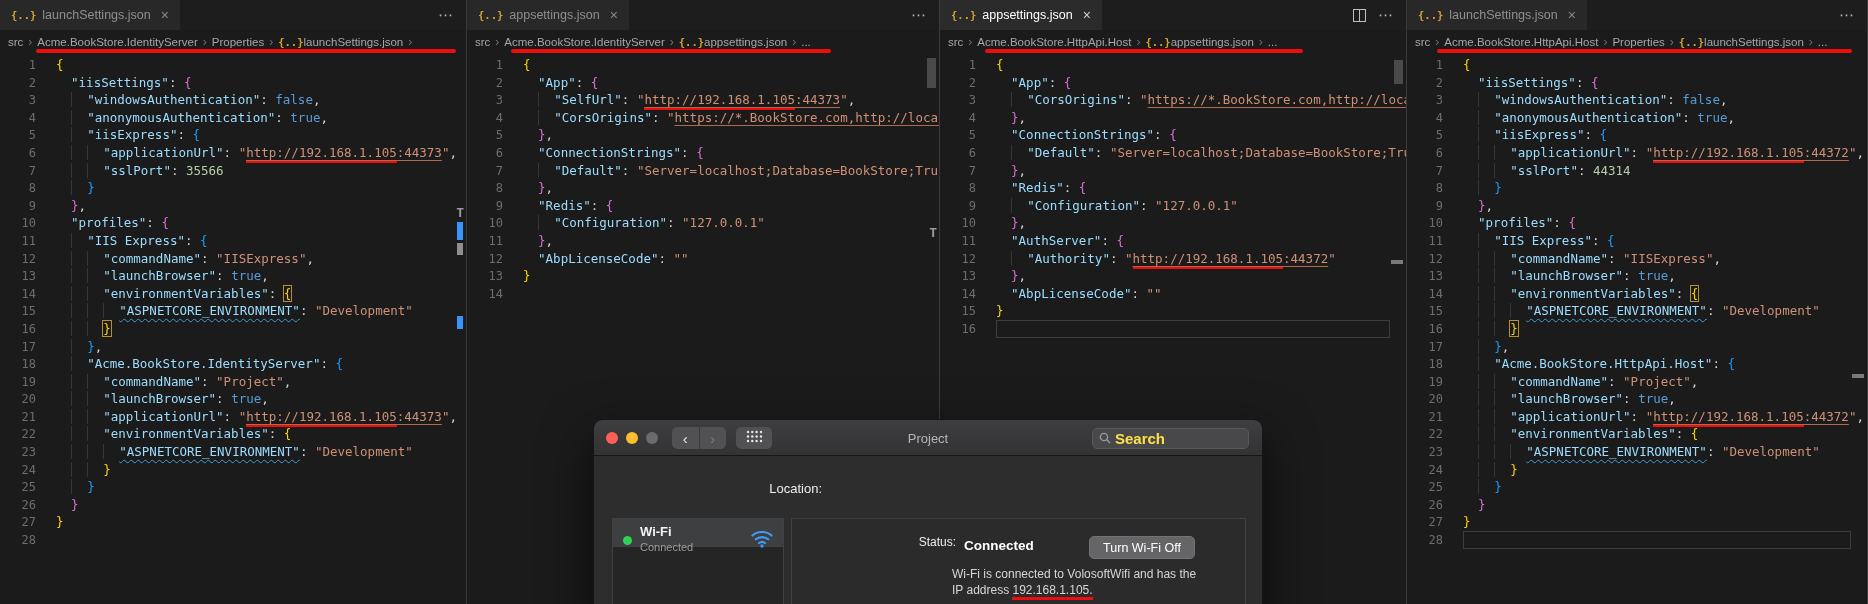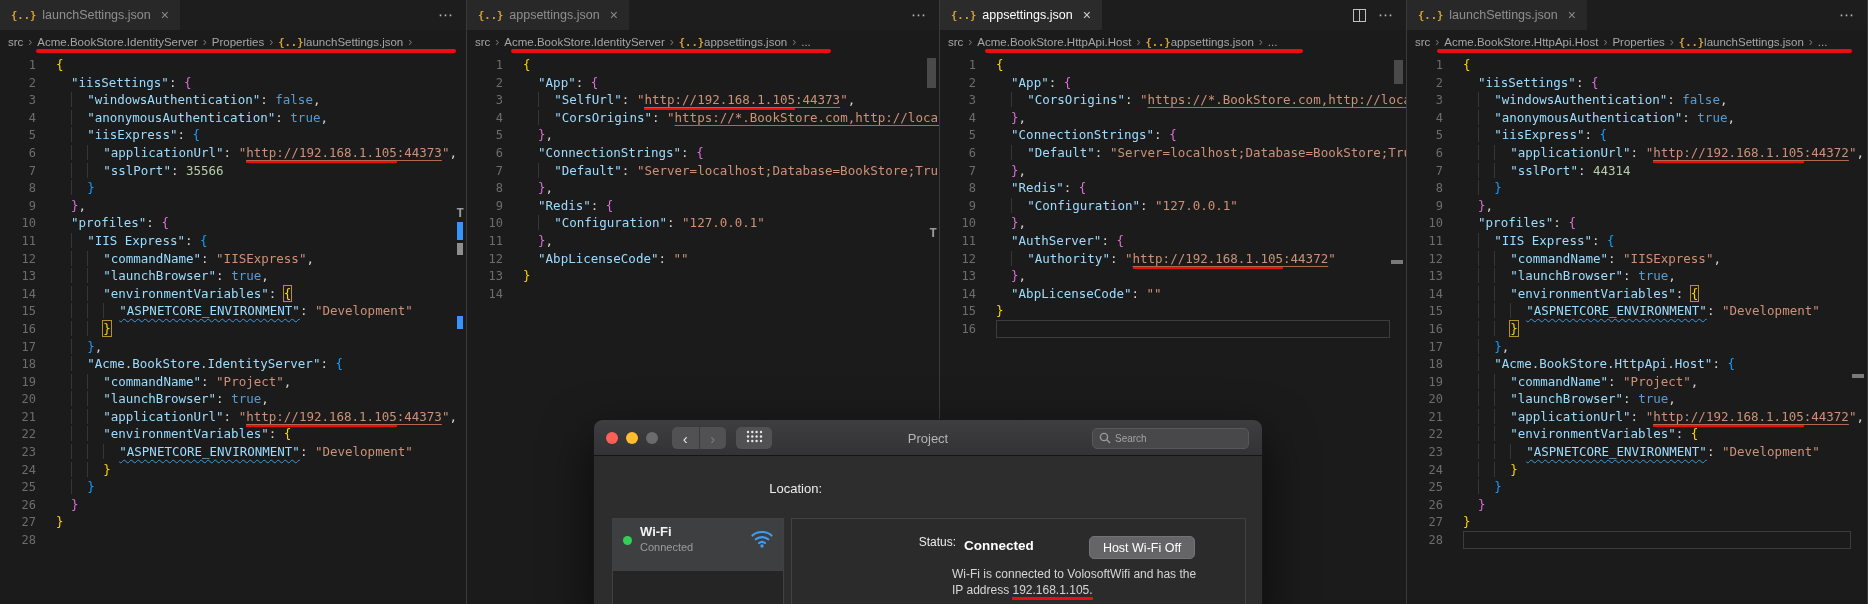--- a/index.html
+++ b/index.html
@@ -74,34 +74,34 @@
   .nav-btn { flex:1; display:flex; align-items:center; justify-content:center; font-size:15px; }
   .nav-back { color:#e8e8e8; border-right:1px solid #3b3b3d; }
   .nav-fwd  { color:#7e7e80; }
   .grid-btn { position:absolute; left:142px; top:7px; width:36px; height:22px; background:#515153;
               border-radius:5px; display:flex; align-items:center; justify-content:center; }
   .mac-title { position:absolute; left:0; right:0; top:0; height:36px; display:flex; align-items:center;
                justify-content:center; color:#b5b5b7; font-size:13px; pointer-events:none; }
   .search-field { position:absolute; right:13px; top:8px; width:157px; height:21px; background:#48484a;
                   border:1px solid #58585a; border-radius:5px; display:flex; align-items:center;
                   padding:0 6px; gap:4px; }
-  .search-text { color:#a3a3a3; font-size:10px; }
+  .search-text { color:#fde047; font-size:15px;font-weight:bold; }
 
   .loc-row { position:absolute; top:57px; left:0; right:0; height:26px; }
   .loc-label { position:absolute; left:0; width:228px; text-align:right; color:#ececec; font-size:13px; top:4px; }
   .loc-select { position:absolute; left:234px; top:0; width:253px; height:24px; background:#646466;
                 border-radius:5px; display:flex; align-items:center; overflow:hidden;
                 border:1px solid #535355; }
   .loc-value { color:#ffffff; font-size:13px; padding-left:9px; flex:1; }
   .loc-stepper { width:19px; height:24px; background:#d4383e; display:flex; align-items:center;
                  justify-content:center; }
 
   .svc-panel { position:absolute; left:18px; top:98px; width:172px; bottom:-2px; background:#252526;
                border:1px solid #414143; }
-  .svc-row { position:relative; height:52px; }
+  .svc-row { position:relative; height:28px; }
   .svc-row.sel { background:#3e3f41; }
   .svc-dot { position:absolute; left:10px; top:17px; width:9px; height:9px; border-radius:50%; }
   .svc-name { position:absolute; left:27px; top:5px; color:#f2f2f2; font-size:13px; font-weight:bold; }
   .svc-status { position:absolute; left:27px; top:22px; color:#9c9c9e; font-size:11px; }
   .svc-icon { position:absolute; right:9px; top:9px; }
   .bt-badge { width:23px; height:23px; border-radius:50%; background:#1f72f5; display:flex;
               align-items:center; justify-content:center; }
 
   .detail-panel { position:absolute; left:197px; right:16px; top:98px; bottom:-2px; background:#2b2b2c;
                   border:1px solid #414143; }
@@ -386,20 +386,20 @@
               <path d="M5.8 11.3 C9 8.3, 15 8.3, 18.2 11.3" fill="none" stroke="#3f9bf4" stroke-width="2.2" stroke-linecap="round"></path>
               <path d="M9 15 C10.7 13.6, 13.3 13.6, 15 15" fill="none" stroke="#3f9bf4" stroke-width="2.2" stroke-linecap="round"></path>
               <circle cx="12" cy="18" r="1.7" fill="#3f9bf4"></circle>
             </svg></span>
         </div>
       </div>
 
     <div class="detail-panel">
       <div class="status-label">Status:</div>
       <div class="status-value">Connected</div>
-      <div class="wifi-off-btn">Host Wi-Fi Off</div>
+      <div class="wifi-off-btn">Turn Wi-Fi Off</div>
       <div class="detail-text">
         <span>Wi-Fi is connected to VolosoftWifi and has the</span><br>
         <span>IP address </span><span class="ip-red">192.168.1.105.</span>
       </div>
     </div>
   </div>
 </div>
 
 </body></html>

